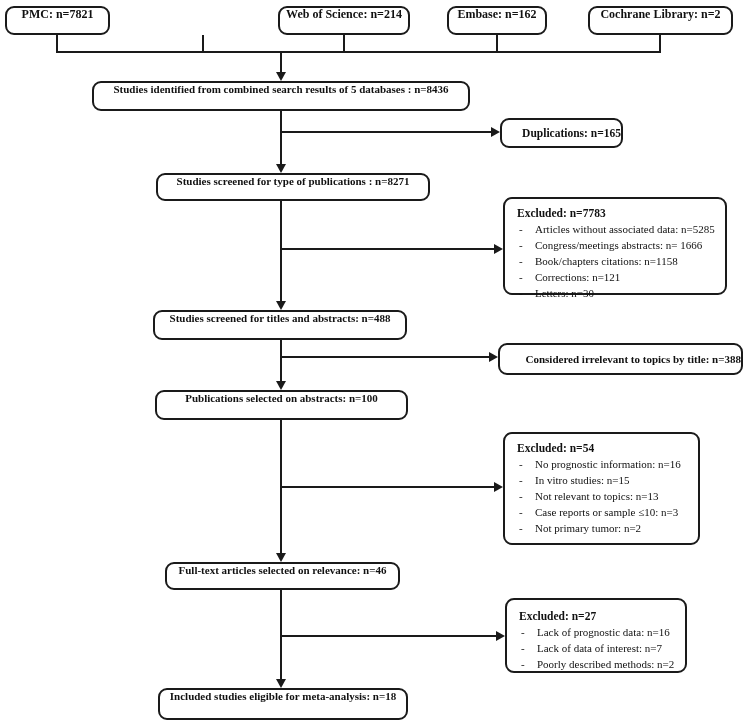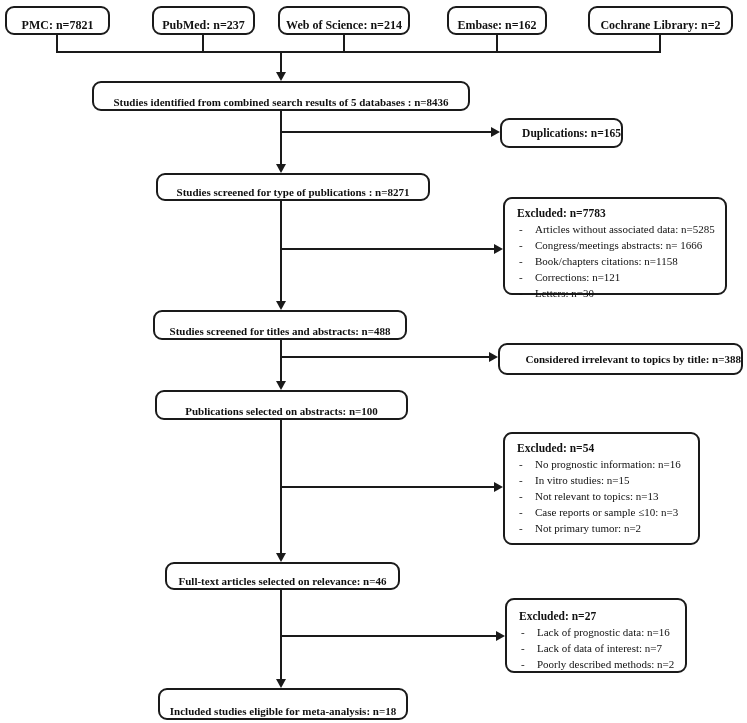--- a/index.html
+++ b/index.html
@@ -11,21 +11,21 @@
     color:#111;
     overflow:hidden;
   }
   .box{
     position:absolute;
     box-sizing:border-box;
     border:2px solid #1a1a1a;
     border-radius:9px;
     background:#fff;
     display:flex;
-    align-items:flex-end;
+    align-items:flex-start;
     justify-content:center;
     text-align:center;
     font-weight:bold;
     line-height:1.15;
     white-space:nowrap;
   }
   .src{font-size:12px;}
   .main{font-size:11px;}
   .side{
     flex-direction:column;
@@ -67,23 +67,20 @@
   }
 </style>
 </head>
 <body>
 
 <div class="canvas">
 
   <div class="box src" style="left:5px;top:6px;width:105px;height:29px;">
     <span>PMC: n=7821</span>
   </div>
-  <div class="box src" style="left:152px;top:6px;width:103px;height:29px;">
-    <span>PubMed: n=237</span>
-  </div>
   <div class="box src" style="left:278px;top:6px;width:132px;height:29px;">
     <span>Web of Science: n=214</span>
   </div>
   <div class="box src" style="left:447px;top:6px;width:100px;height:29px;">
     <span>Embase: n=162</span>
   </div>
   <div class="box src" style="left:588px;top:6px;width:145px;height:29px;">
     <span>Cochrane Library: n=2</span>
   </div>
 

